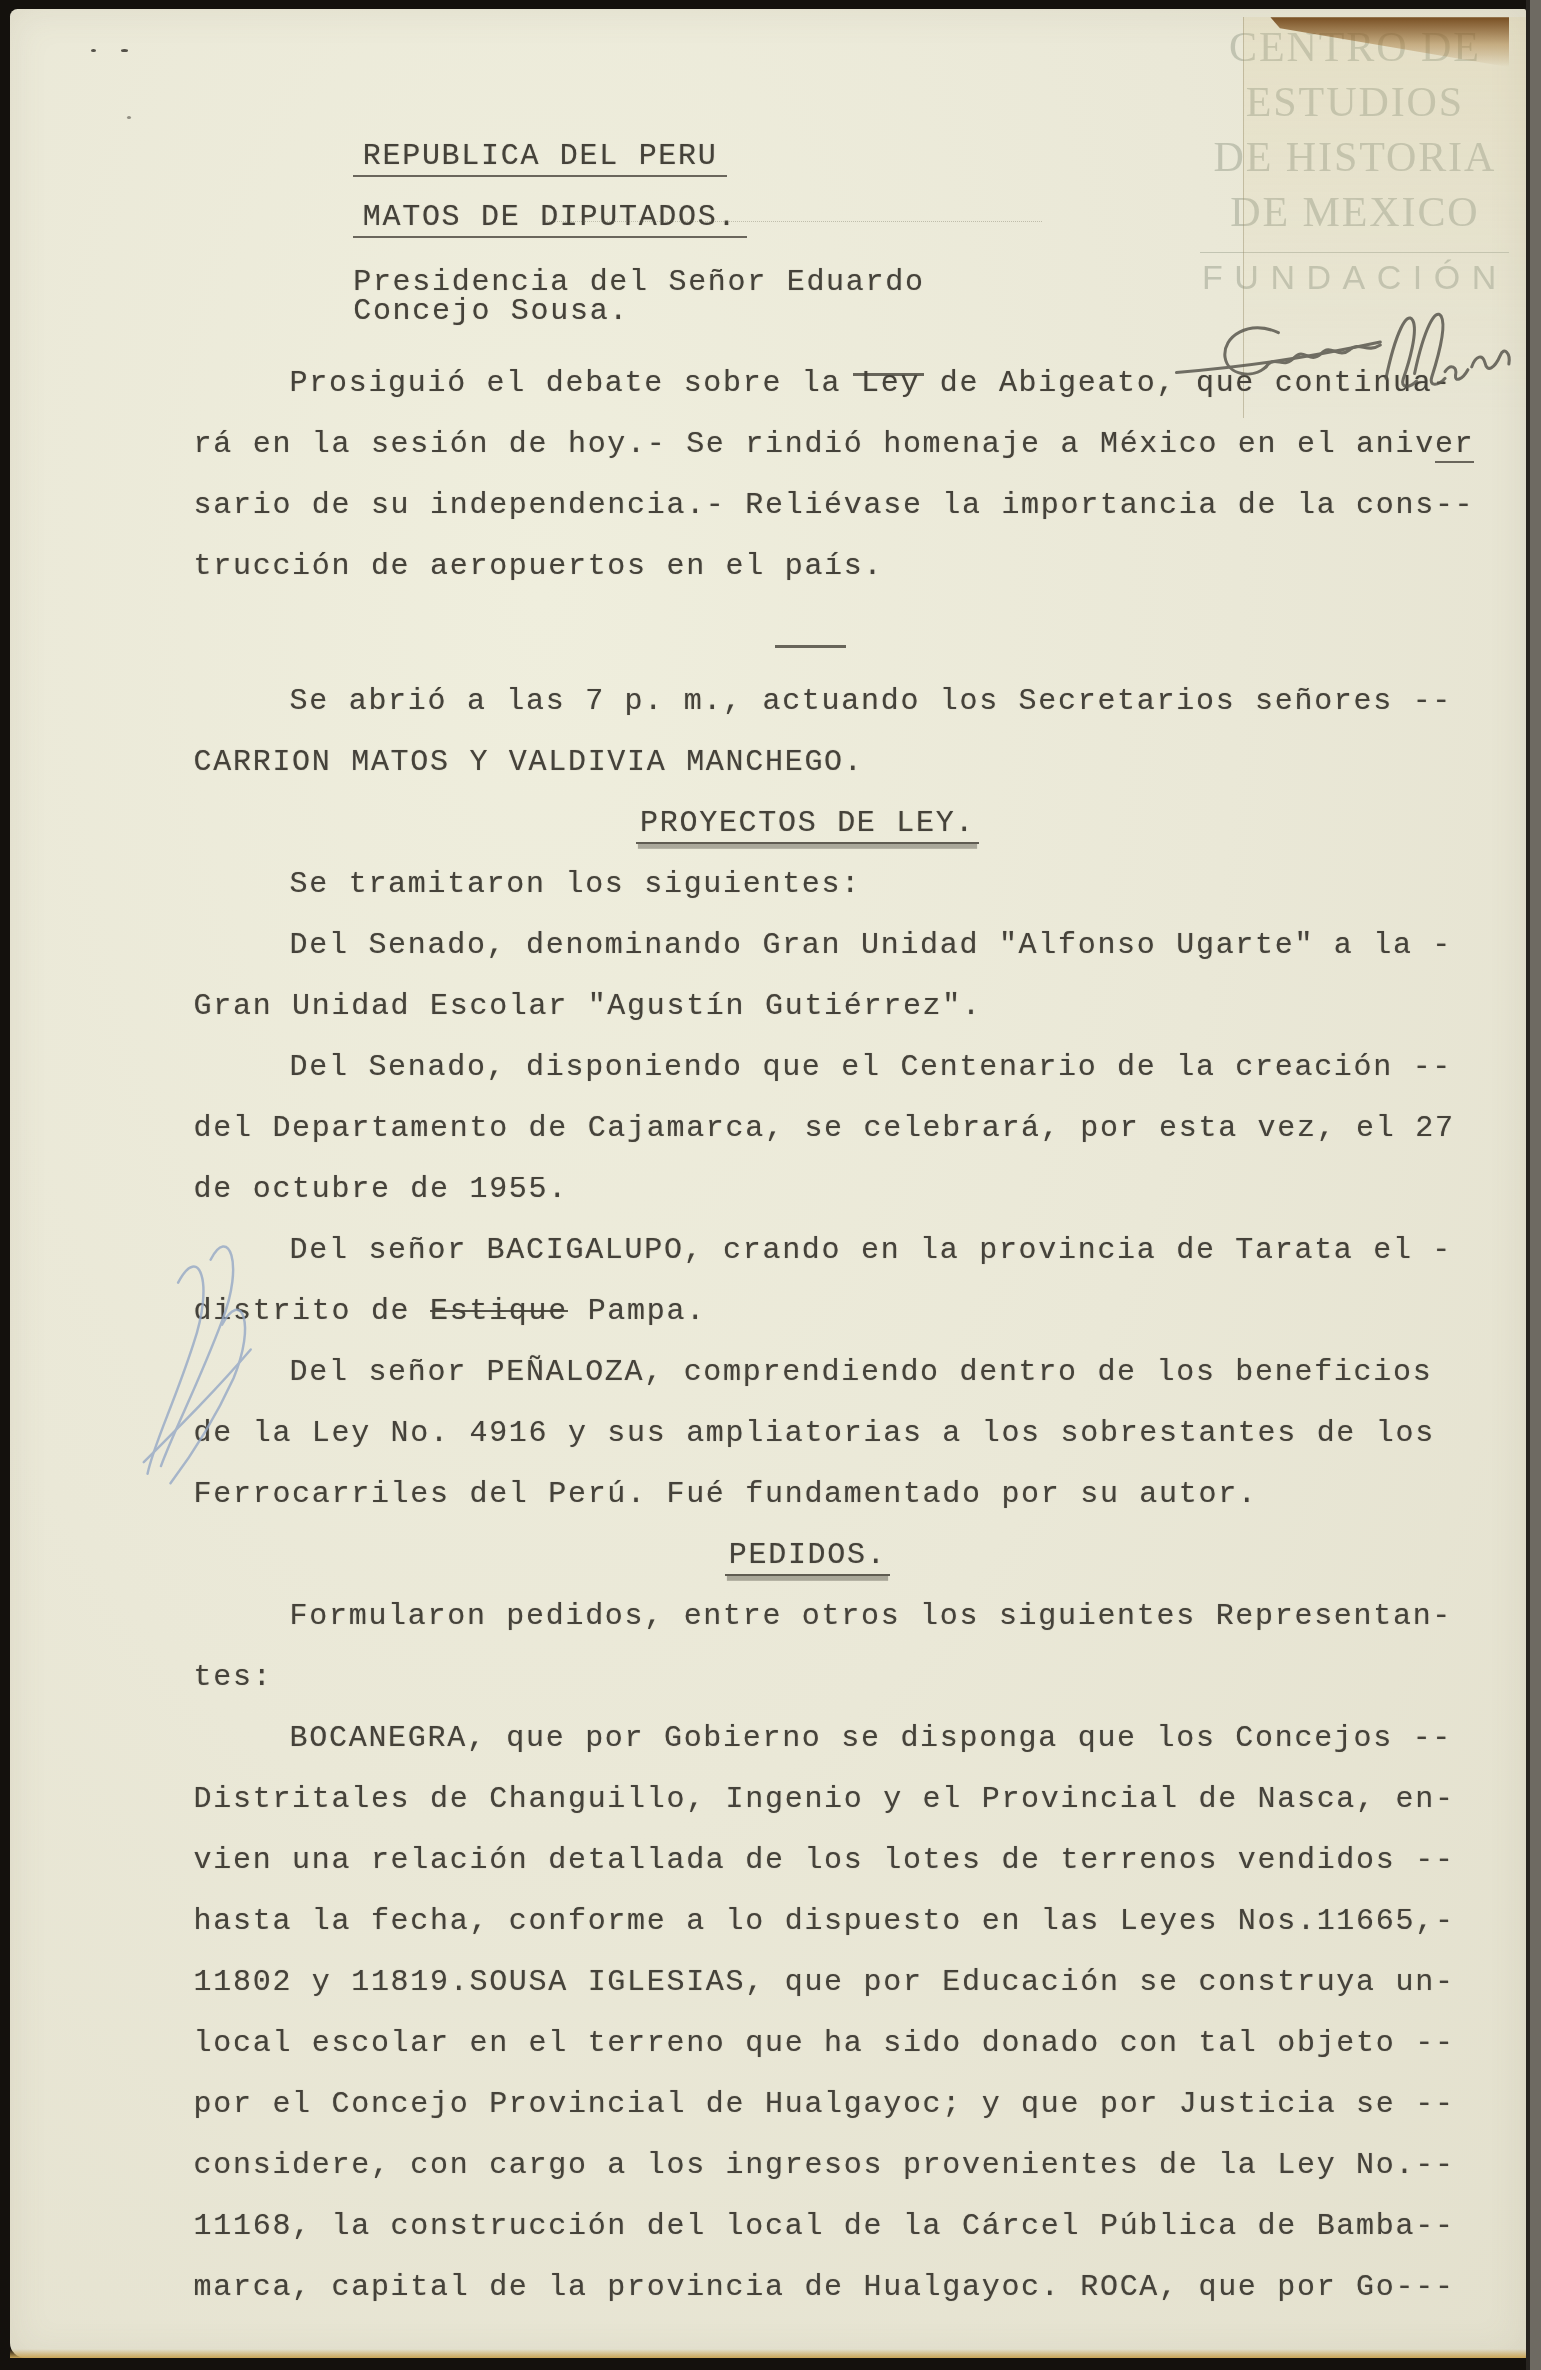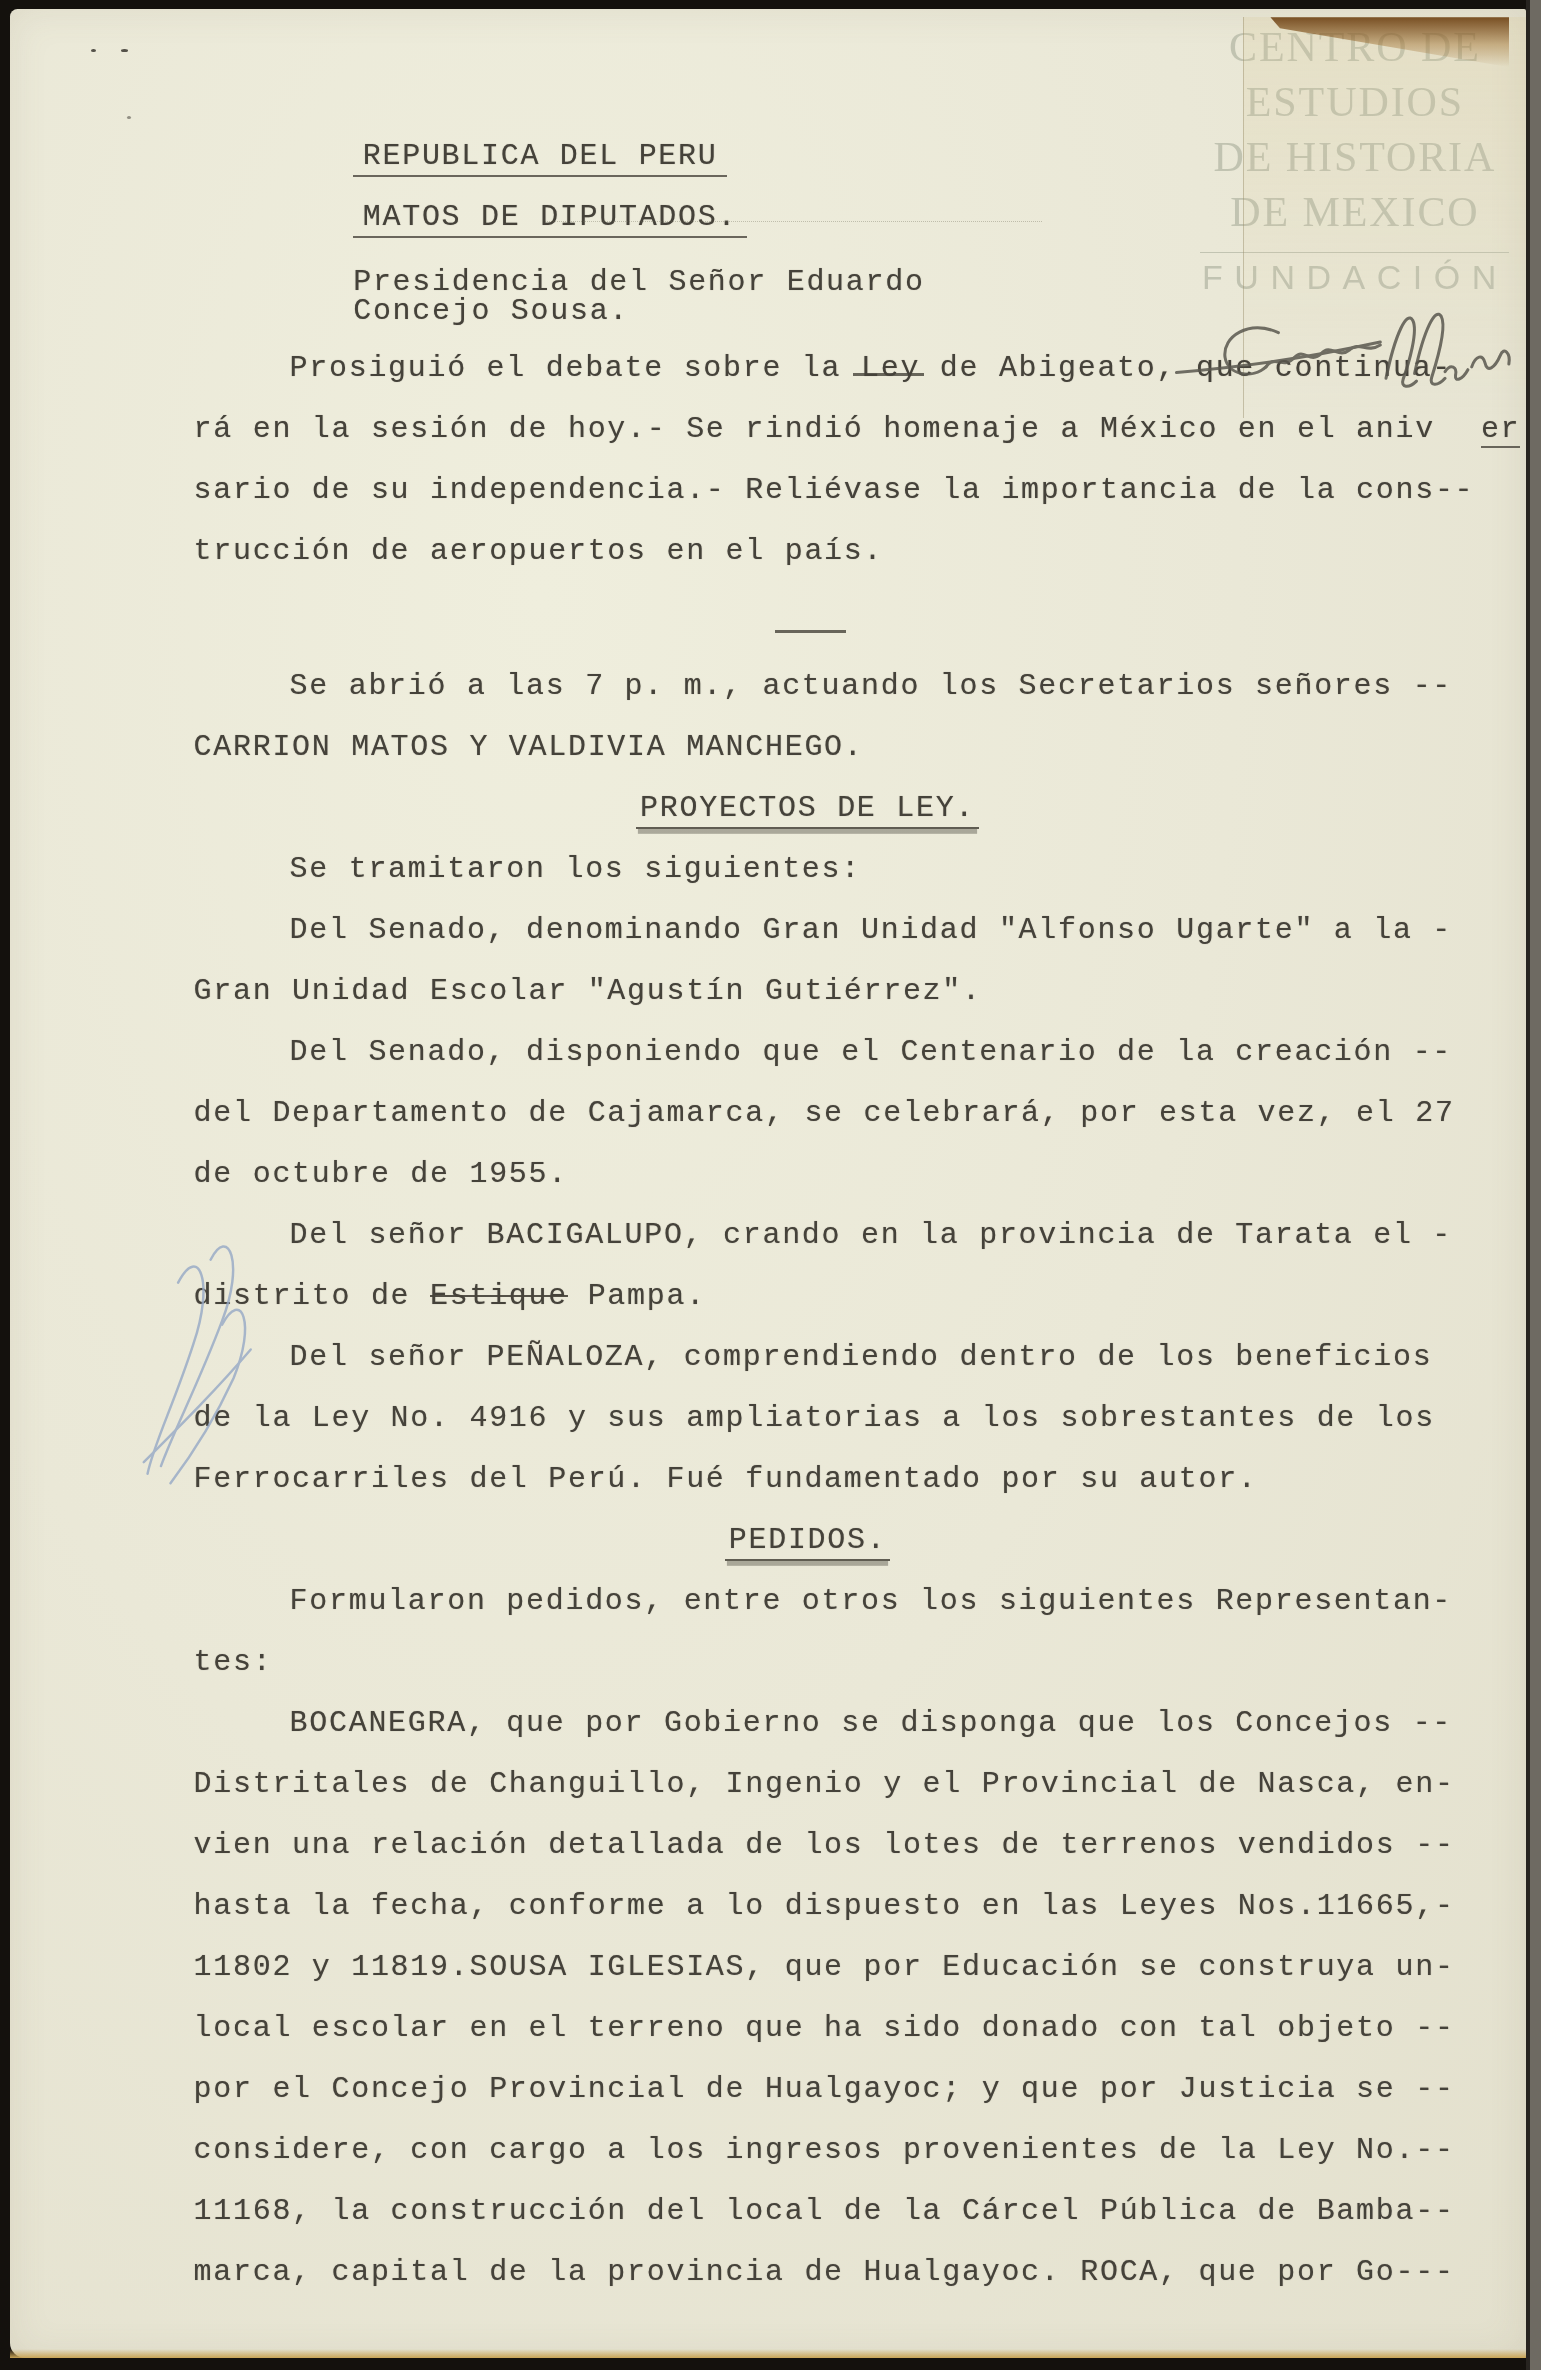--- a/index.html
+++ b/index.html
@@ -34,28 +34,28 @@
       text-shadow:0 0 1px rgba(70,67,58,.45);}
   .header-block{position:absolute;left:186px;top:0;width:1229px;text-align:center;}
   .hline{position:absolute;width:100%;text-align:left;}
   .hline span{display:inline-block;}
   .underlined span{border-bottom:2.9px solid rgba(72,69,60,.8);padding:0 9.6px 2.9px 9.6px;}
   .dotted-rule{position:absolute;left:535px;top:212px;width:497px;
                border-top:1.9px dotted rgba(110,105,85,.35);}
   .tdiv{display:inline-block;width:71px;border-top:3.3px solid rgba(70,67,58,.8);}
   .header-divider{position:absolute;left:0;width:100%;text-align:center;}
   
-  .doc-body{position:absolute;left:184px;top:342px;width:1300px;}
+  .doc-body{position:absolute;left:184px;top:357px;width:1300px;}
   .line{height:61px;white-space:pre;}
   .line.indent{padding-left:96px;}
   .line.heading{text-align:center;transform:translateX(-36px);}
   .line.heading span{display:inline-block;border-bottom:2.9px solid rgba(70,67,58,.85);
                      padding:0 3.8px 1.9px 3.8px;box-shadow:0 6.7px 0 -1.9px rgba(70,67,58,.4);}
   .line.divider{text-align:center;transform:translateX(-33px);padding-top:13.4px;}
-  .seg-u{border-bottom:2.4px solid rgba(72,69,60,.8);margin-left:46px;}
+  .seg-u{border-bottom:2.4px solid rgba(72,69,60,.8);}
   .seg-s{text-decoration:line-through;text-decoration-thickness:2.4px;
          text-decoration-color:rgba(70,67,58,.85);text-align:center;}
   svg.overlay{position:absolute;pointer-events:none;}
 </style>
 </head>
 <body>
 
 <div class="scan">
   <div class="paper">
 

